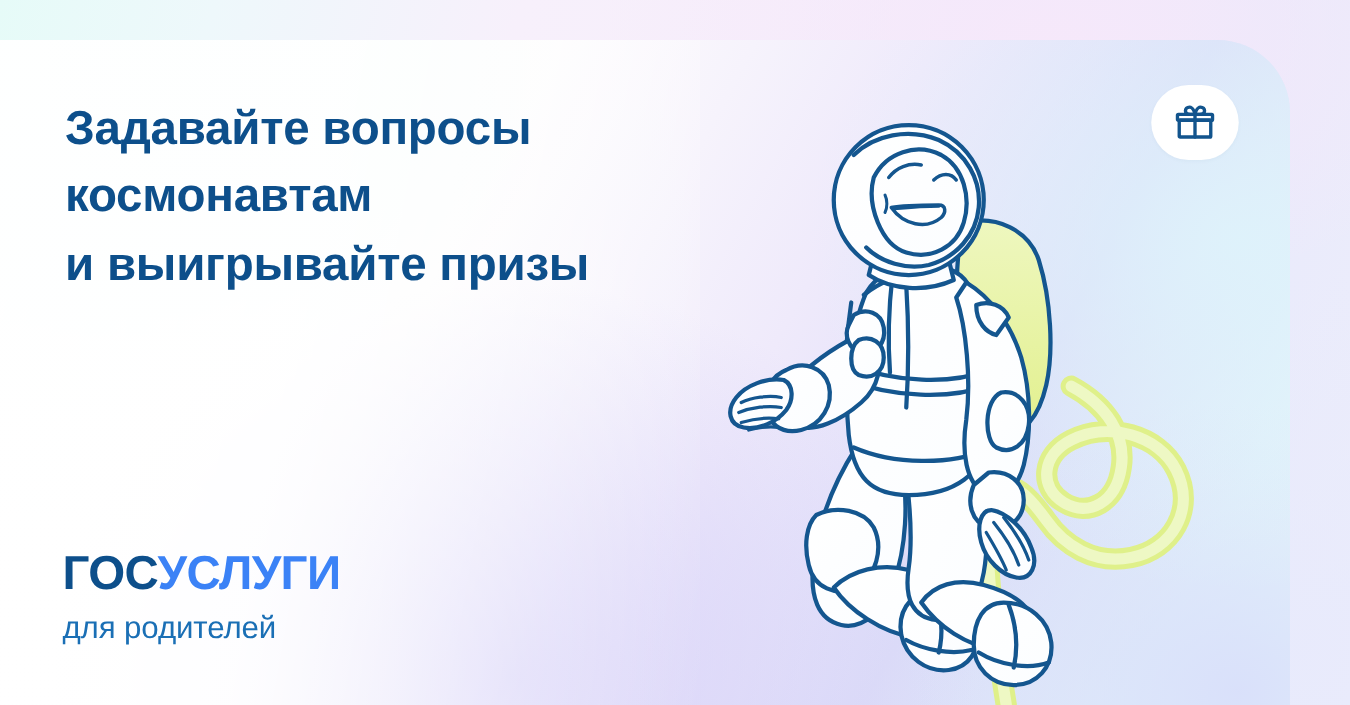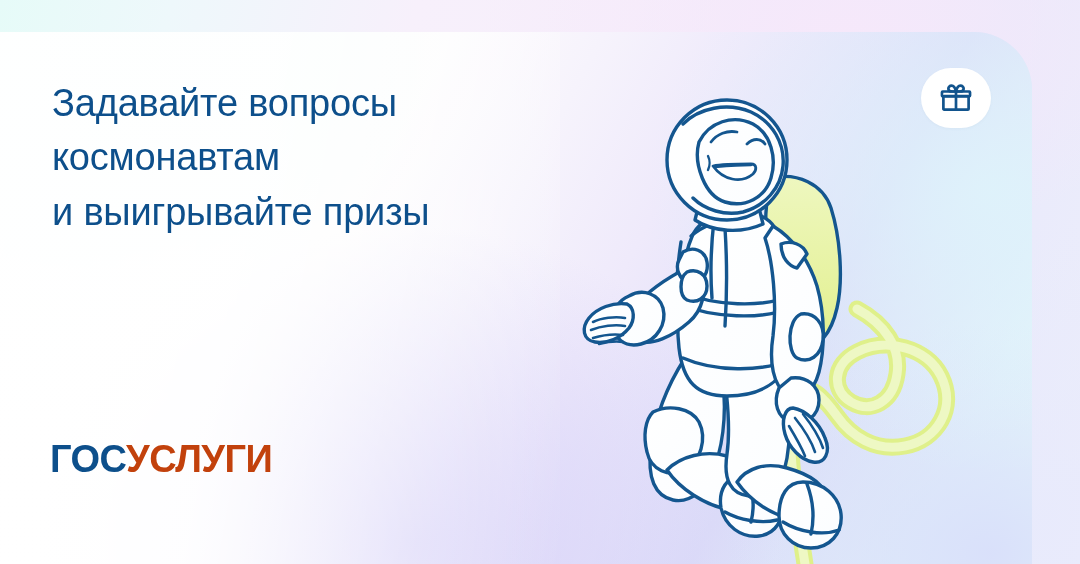--- a/index.html
+++ b/index.html
@@ -83,41 +83,41 @@
   }
 
   
   .headline {
     position: absolute;
     left: 52px;
     top: 76px;
     width: 560px;
     color: #0d4f8b;
     font-size: 38px;
-    font-weight: normal;
+    font-weight: bold;
     line-height: 1.43;
     letter-spacing: -0.2px;
     white-space: pre-line;
   }
 
   
   .logo-block {
     position: absolute;
     left: 50px;
     top: 440px;
   }
   .logo-word {
     font-size: 38px;
     font-weight: bold;
     line-height: 1;
     letter-spacing: -0.5px;
     white-space: nowrap;
   }
   .logo-gos { color: #0d4f8b; margin-top: 37px; }
-  .logo-uslugi { color: #c2410c; }
+  .logo-uslugi { color: #3b82f6; }
   .logo-sub {
     margin-top: 10px;
     font-size: 25px;
     font-weight: normal;
     color: #1a6fb5;
     letter-spacing: -0.1px;
     white-space: nowrap;
   }
 
   
@@ -172,20 +172,21 @@
         <rect x="2.1" y="7.4" width="19.8" height="3.4" rx="0.5"></rect>
         <line x1="12" y1="7.4" x2="12" y2="20.2"></line>
         <path d="M12 7.4 C12 7.4 11.1 3.3 8.9 3.3 C7.4 3.3 6.6 4.4 6.6 5.4 C6.6 6.7 7.7 7.4 9.3 7.4 Z"></path>
         <path d="M12 7.4 C12 7.4 12.9 3.3 15.1 3.3 C16.6 3.3 17.4 4.4 17.4 5.4 C17.4 6.7 16.3 7.4 14.7 7.4 Z"></path>
       </svg>
     </span>
   </div>
 
   <div class="logo-block">
     <div class="logo-word"><span class="logo-gos">ГОС</span><span class="logo-uslugi">УСЛУГИ</span></div>
+    <div class="logo-sub">для родителей</div>
   </div>
 
   <div class="astronaut">
     <svg viewBox="0 0 430 468" fill="none" xmlns="http://www.w3.org/2000/svg">
       <defs>
         <linearGradient id="suitFill" x1="0" y1="0" x2="1" y2="1">
           <stop offset="0%" stop-color="#ffffff"></stop>
           <stop offset="100%" stop-color="#fbfdff"></stop>
         </linearGradient>
         <linearGradient id="tankFill" x1="0" y1="0" x2="0" y2="1">

